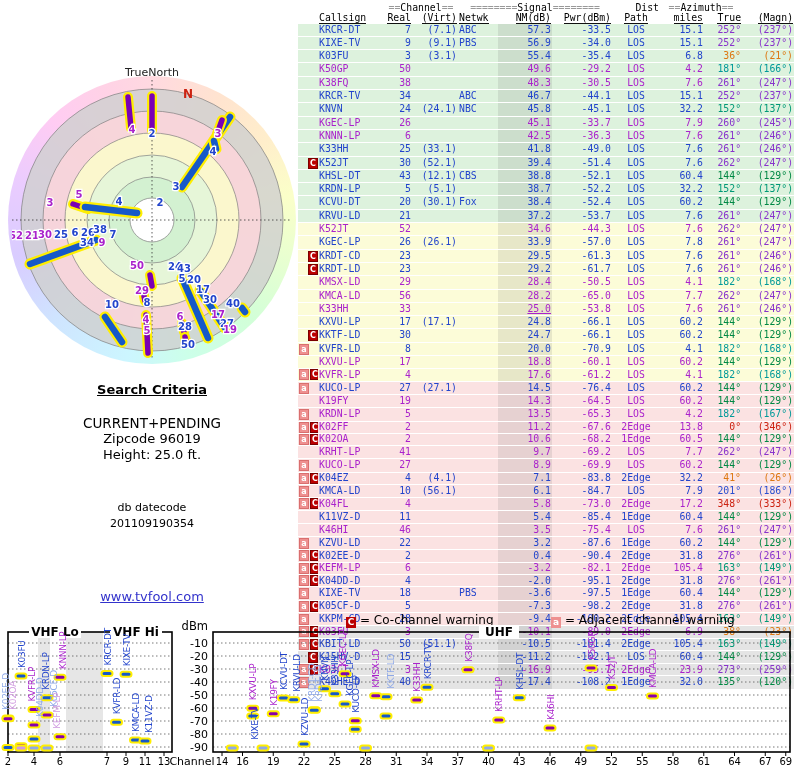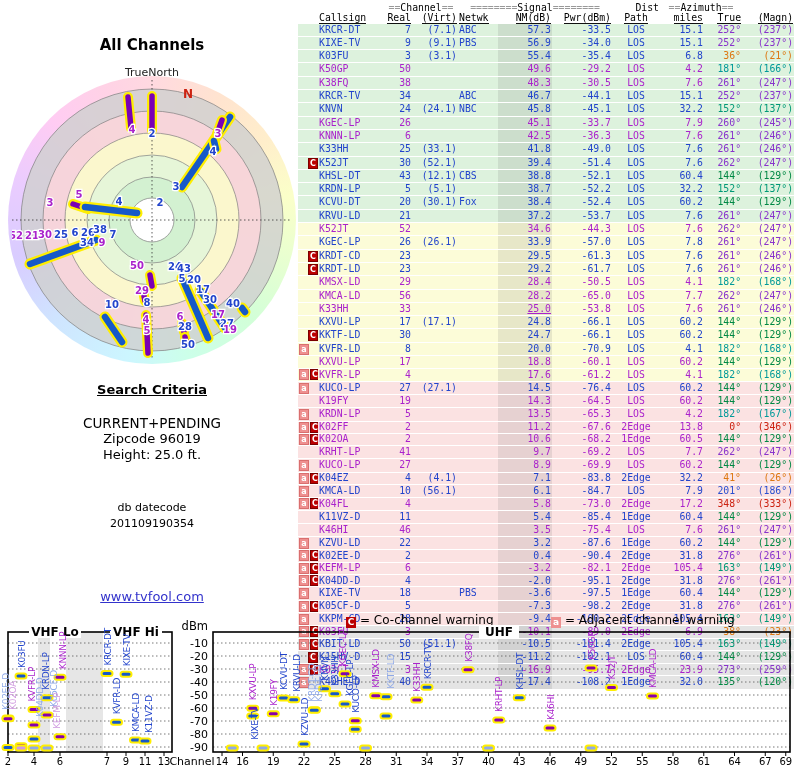--- a/index.html
+++ b/index.html
@@ -39,21 +39,20 @@
   #legend-c{left:346px} #legend-a{left:551px}
   .legend-badge{display:inline-block;width:10px;height:11px;font:bold 9px/11px "DejaVu Sans",sans-serif;
         color:#fff;text-align:center;vertical-align:-1px;margin-right:4px}
   #bottom-svg{left:0;top:610px}
 </style>
 </head>
 <body>
 
 <div id="page">
 
-  <div class="abs" id="radar-title">All Channels</div>
   <div class="abs" id="truenorth">TrueNorth</div>
   <div class="abs" id="radar-conic"></div>
   <svg class="abs" id="radar-svg" width="280" height="280">
       <circle cx="140" cy="140" r="131" fill="rgba(208,208,208,0.82)"></circle>
       <circle cx="140" cy="140" r="109" fill="rgba(252,213,219,0.86)"></circle>
       <circle cx="140" cy="140" r="87" fill="rgba(252,252,203,0.88)"></circle>
       <circle cx="140" cy="140" r="65" fill="rgba(226,246,218,0.88)"></circle>
       <circle cx="140" cy="140" r="43" fill="rgba(208,241,208,0.90)"></circle>
       <circle cx="140" cy="140" r="22" fill="#ffffff"></circle>
       <circle cx="140" cy="140" r="131" fill="none" stroke="#7f7f7f" stroke-width="0.7"></circle>

